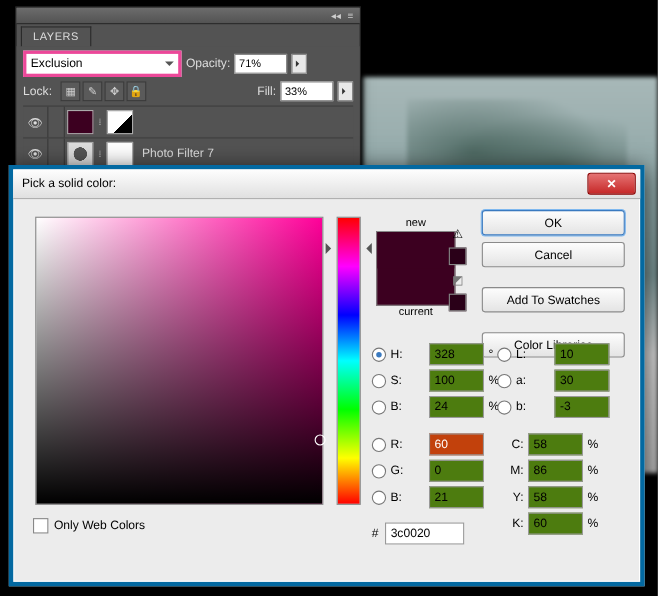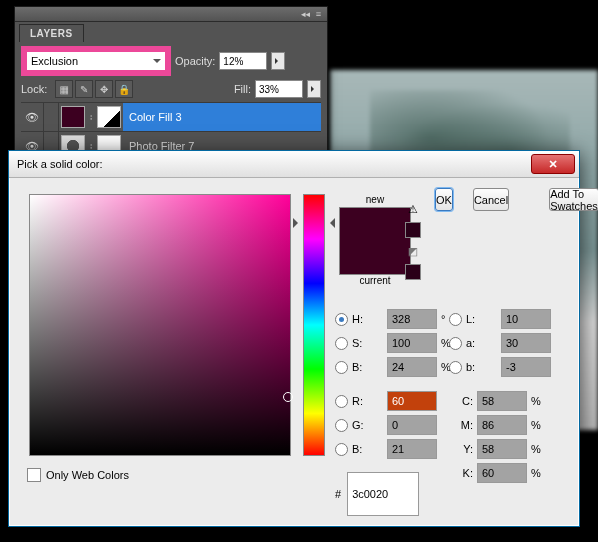--- a/index.html
+++ b/index.html
@@ -2,97 +2,97 @@
 <html><head>
 <meta charset="utf-8">
 <style>
 body{margin:0;background:#000;font-family:Tahoma,Arial,sans-serif;font-size:11px;color:#000;width:598px;height:542px;position:relative;overflow:hidden}
 .bg-img{position:absolute;left:330px;top:70px;right:0;height:360px;background:linear-gradient(180deg,#a8b8b8 0%,#8ca5a5 30%,#7a9595 50%,#d8d8d8 70%,#b8b8b8 100%);filter:blur(2px)}
 .bg-img::before{content:"";position:absolute;left:40px;top:20px;width:200px;height:120px;background:radial-gradient(ellipse at 30% 40%,rgba(40,70,60,.6) 0%,transparent 60%),radial-gradient(ellipse at 70% 50%,rgba(50,80,70,.5) 0%,transparent 55%)}
 .layers{position:absolute;left:14px;top:6px;width:312px;background:#535353;border:1px solid #1a1a1a;box-shadow:0 2px 10px rgba(0,0,0,.6)}
 .layers-top{height:14px;background:linear-gradient(#6c6c6c,#535353);border-bottom:1px solid #2a2a2a;display:flex;justify-content:flex-end;align-items:center;padding:0 3px;gap:2px}
 .layers-top span{width:11px;height:11px;display:flex;align-items:center;justify-content:center;color:#ccc;font-size:9px}
 .layers-tab{height:20px;display:flex;align-items:flex-end;padding-left:4px}
-.tab{background:#535353;border:1px solid #2a2a2a;border-bottom:none;padding:3px 10px;color:#ddd;font-size:10px;font-weight:bold;letter-spacing:.5px}
+.tab{background:#535353;border:1px solid #2a2a2a;border-bottom:none;padding:3px 10px;color:#ddd;font-size:10px;font-weight:normal;letter-spacing:.5px}
 .layers-body{background:#535353;padding:4px 6px}
 .row{display:flex;align-items:center;gap:4px;margin-bottom:4px;color:#ddd}
-.select{background:#fff;border:6px solid #ec4899;width:130px;height:18px;display:flex;align-items:center;padding:0 4px;font-size:11px;color:#000;position:relative}
+.select{background:#fff;border:3px solid #ec4899;width:130px;height:18px;display:flex;align-items:center;padding:0 4px;font-size:11px;color:#000;position:relative}
 .select::after{content:"";position:absolute;right:4px;top:7px;border:4px solid transparent;border-top-color:#555}
 .pct-box{background:#fff;border:1px solid #888;width:40px;height:16px;padding:0 3px;display:flex;align-items:center;color:#000;font-size:10px}
 .arrow-btn{width:12px;height:16px;border:1px solid #888;background:#e8e8e8;display:flex;align-items:center;justify-content:center}
 .arrow-btn::after{content:"";border:3px solid transparent;border-left-color:#333}
 .lock-icons{display:flex;gap:2px;margin-left:4px}
 .lock-icons span{width:16px;height:16px;border:1px solid #3a3a3a;background:#5a5a5a;display:flex;align-items:center;justify-content:center;color:#ccc;font-size:10px}
 .layer-list{border-top:1px solid #3a3a3a}
 .layer{display:flex;align-items:center;height:28px;border-bottom:1px solid #3a3a3a;background:#535353}
 .layer.sel .layer-name{background:#2f7fd9;color:#fff;flex:1;height:100%;display:flex;align-items:center;padding-left:6px}
 .layer>.eye{width:22px;height:100%;border-right:1px solid #3a3a3a;display:flex;align-items:center;justify-content:center;color:#ddd}
 .layer>.link{width:14px;height:100%;border-right:1px solid #3a3a3a}
 .thumb{width:22px;height:20px;margin:0 2px;border:1px solid #aaa;background:#fff}
 .thumb.dark{background:#3c0020}
 .thumb.circle{background:radial-gradient(circle,#555 40%,#ddd 42%)}
 .mask-link{width:8px;height:20px;display:flex;align-items:center;justify-content:center;color:#ccc;font-size:8px}
 .layer-name{padding-left:6px;color:#ddd;flex:1}
 
-.dlg{position:absolute;left:8px;top:150px;width:570px;height:375px;background:#ececec;border:1px solid #0369a1;box-shadow:0 4px 20px rgba(0,0,0,.7),inset 0 0 0 1px #fff}
+.dlg{position:absolute;left:8px;top:150px;width:570px;height:375px;background:#ececec;border:4px solid #0369a1;box-shadow:0 4px 20px rgba(0,0,0,.7),inset 0 0 0 1px #fff}
 .dlg-title{height:26px;background:linear-gradient(#fefefe,#e0e0e0);border-bottom:1px solid #b0b0b0;display:flex;align-items:center;padding:0 4px 0 8px}
 .dlg-title .t{flex:1;font-size:11px}
 .close-btn{width:42px;height:18px;background:linear-gradient(#e57373,#c62828);border:1px solid #8b0000;border-radius:3px;display:flex;align-items:center;justify-content:center;color:#fff;font-weight:bold;font-size:11px}
 .dlg-body{position:relative;padding:8px 12px;height:calc(100% - 26px);box-sizing:border-box}
 .picker-field{position:absolute;left:20px;top:16px;width:260px;height:260px;border:1px solid #888;background:linear-gradient(to bottom,transparent 0%,#000 100%),linear-gradient(to right,#fff 0%,#ff0099 100%)}
 .hue{position:absolute;left:294px;top:16px;width:20px;height:260px;border:1px solid #888;background:linear-gradient(180deg,#f00 0%,#f0f 17%,#00f 34%,#0ff 50%,#0f0 67%,#ff0 84%,#f00 100%)}
 .hue-arrow-l,.hue-arrow-r{position:absolute;top:40px;width:0;height:0;border:5px solid transparent}
 .hue-arrow-l{left:284px;border-left-color:#555}
 .hue-arrow-r{left:316px;border-right-color:#555}
 .picker-circle{position:absolute;left:274px;top:214px;width:8px;height:8px;border:1px solid #fff;border-radius:50%}
 .preview{position:absolute;left:330px;top:16px;width:72px}
 .preview .lbl{text-align:center;font-size:10px;margin-bottom:2px}
 .preview .sw{height:66px;border:1px solid #888;background:#3c0020}
 .preview .sw .half{height:33px;background:#3c0020}
 .warn-stack{position:absolute;left:396px;top:24px;display:flex;flex-direction:column;gap:6px;align-items:center}
 .warn-stack span{width:14px;height:14px;display:flex;align-items:center;justify-content:center;font-size:11px}
 .tiny-sw{width:14px;height:14px;background:#2a0018;border:1px solid #888}
-.btns{position:absolute;right:14px;top:10px;width:130px;display:flex;flex-direction:row;gap:20px}
+.btns{position:absolute;right:14px;top:10px;width:130px;display:flex;flex-direction:column;gap:6px}
 .btn{height:21px;background:linear-gradient(#fdfdfd,#e4e4e4);border:1px solid #8a8a8a;border-radius:3px;font-size:11px;display:flex;align-items:center;justify-content:center}
 .btn.primary{border:1px solid #3a7ac0;box-shadow:0 0 0 1px #7fb8ef}
 .lbl-radio{display:flex;align-items:center;gap:4px;width:48px}
 .num-row{display:flex;align-items:center;gap:4px;height:22px;margin-bottom:2px}
-.num-in{width:40px;height:18px;border:1px solid #999;background:#a3a3a3;padding:0 4px;font-size:11px;display:flex;align-items:center}
+.num-in{width:40px;height:18px;border:1px solid #999;background:#4d7c0f;padding:0 4px;font-size:11px;display:flex;align-items:center}
 .num-in.sel{background:#c2410c;color:#fff}
 .unit{width:16px;font-size:11px}
 .radio{width:11px;height:11px;border:1px solid #777;border-radius:50%;background:#fff;display:inline-flex;align-items:center;justify-content:center}
 .radio.on::after{content:"";width:5px;height:5px;background:#3a7ac0;border-radius:50%}
 .hsb-col{position:absolute;left:326px;top:130px}
 .rgb-col{position:absolute;left:326px;top:212px}
 .lab-col{position:absolute;left:440px;top:130px}
 .cmyk-col{position:absolute;left:440px;top:212px}
 .cmyk-col .lbl-radio{width:24px;justify-content:flex-end}
 .hex-row{position:absolute;left:326px;top:294px;display:flex;align-items:center;gap:6px}
-.hex-in{width:62px;height:18px;border:1px solid #999;background:#fff;padding:12px 4px;font-size:11px;display:flex;align-items:center}
+.hex-in{width:62px;height:18px;border:1px solid #999;background:#fff;padding:0 4px;font-size:11px;display:flex;align-items:center}
 .owc{position:absolute;left:18px;top:290px;display:flex;align-items:center;gap:5px}
 .chk{width:12px;height:12px;border:1px solid #888;background:#fff}
 </style>
 </head>
 <body>
 
 <div class="bg-img"></div>
 
 <div class="layers">
   <div class="layers-top">
     <span>◂◂</span>
     <span>≡</span>
   </div>
   <div class="layers-tab">
     <div class="tab">LAYERS</div>
   </div>
   <div class="layers-body">
     <div class="row">
       <div class="select">Exclusion</div>
       <span>Opacity:</span>
-      <div class="pct-box">12%</div>
+      <div class="pct-box">71%</div>
       <div class="arrow-btn"></div>
     </div>
     <div class="row">
       <span>Lock:</span>
       <div class="lock-icons">
         <span>▦</span>
         <span>✎</span>
         <span>✥</span>
         <span>🔒</span>
       </div>
@@ -100,21 +100,20 @@
       <div class="pct-box">33%</div>
       <div class="arrow-btn"></div>
     </div>
     <div class="layer-list">
       <div class="layer sel">
         <div class="eye">👁</div>
         <div class="link"></div>
         <div class="thumb dark"></div>
         <div class="mask-link">⁞</div>
         <div class="thumb" style="background:linear-gradient(135deg,#fff 60%,#000 60%)"></div>
-        <div class="layer-name">Color Fill 3</div>
       </div>
       <div class="layer">
         <div class="eye">👁</div>
         <div class="link"></div>
         <div class="thumb circle"></div>
         <div class="mask-link">⁞</div>
         <div class="thumb"></div>
         <div class="layer-name">Photo Filter 7</div>
       </div>
     </div>

